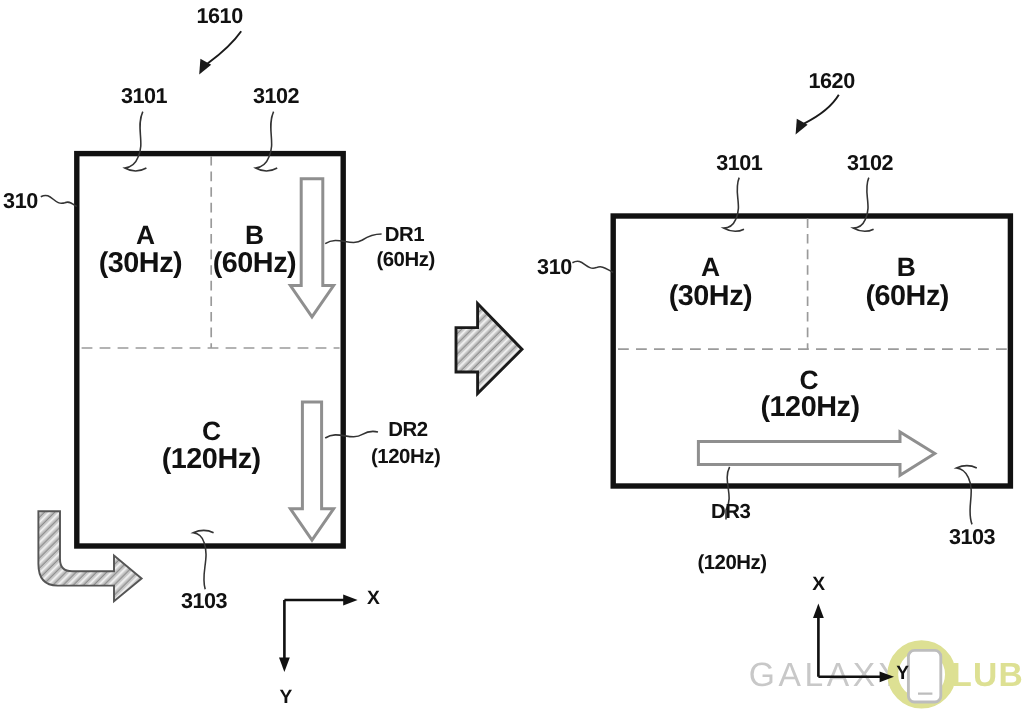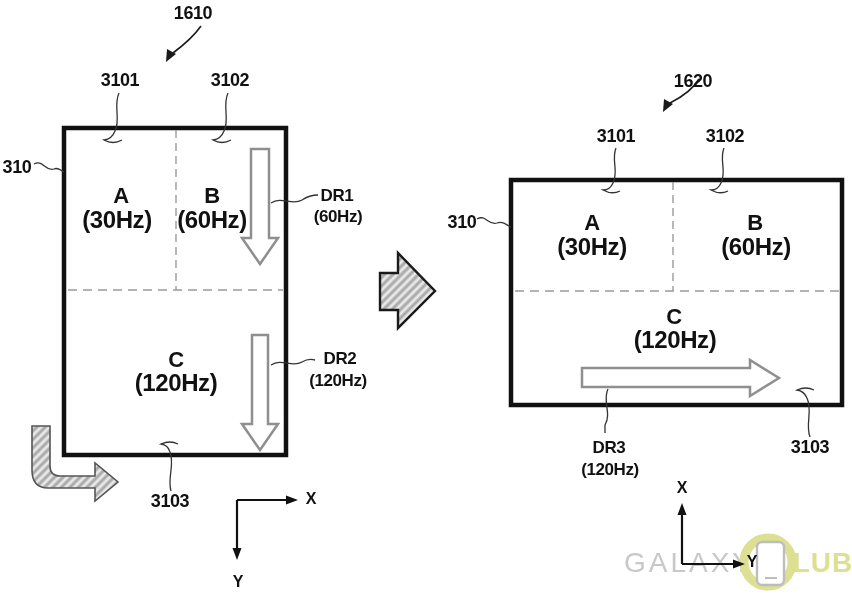--- a/index.html
+++ b/index.html
@@ -99,47 +99,47 @@
     </g>
 
     <g stroke="#111" stroke-width="2.2">
       <line x1="682" y1="564" x2="682" y2="512"></line>
       <line x1="682" y1="564" x2="736" y2="564"></line>
       <polygon points="682,503 677.5,515 686.5,515" fill="#111" stroke="none"></polygon>
       <polygon points="745,564 733,559.5 733,568.5" fill="#111" stroke="none"></polygon>
     </g>
   </svg>
 
-  <div class="lbl" style="left:193px;top:13px;">1610</div>
+  <div class="lbl" style="left:183px;top:13px;">1610</div>
   <div class="lbl" style="left:120px;top:80px;">3101</div>
   <div class="lbl" style="left:230px;top:80px;">3102</div>
   <div class="lbl" style="left:17px;top:167px;">310</div>
   <div class="lbl region" style="left:121px;top:196px;">A</div>
   <div class="lbl rate" style="left:117px;top:220px;">(30Hz)</div>
   <div class="lbl region" style="left:212px;top:196px;">B</div>
   <div class="lbl rate" style="left:212px;top:220px;">(60Hz)</div>
   <div class="lbl region" style="left:176px;top:360px;">C</div>
   <div class="lbl rate" style="left:176px;top:383px;">(120Hz)</div>
   <div class="lbl dr" style="left:337px;top:195px;">DR1</div>
   <div class="lbl dr" style="left:338px;top:216px;">(60Hz)</div>
   <div class="lbl dr" style="left:340px;top:358px;text-align:center;">DR2</div>
   <div class="lbl dr" style="left:338px;top:380px;">(120Hz)</div>
   <div class="lbl" style="left:170px;top:501px;">3103</div>
   <div class="lbl axis" style="left:311px;top:499px;">X</div>
   <div class="lbl axis" style="left:238px;top:582px;">Y</div>
 
-  <div class="lbl" style="left:693px;top:67px;margin-top:14px;">1620</div>
+  <div class="lbl" style="left:693px;top:67px;">1620</div>
   <div class="lbl" style="left:616px;top:136px;">3101</div>
   <div class="lbl" style="left:725px;top:136px;">3102</div>
   <div class="lbl" style="left:462px;top:222px;">310</div>
   <div class="lbl region" style="left:592px;top:223px;">A</div>
   <div class="lbl rate" style="left:592px;top:247px;">(30Hz)</div>
   <div class="lbl region" style="left:755px;top:223px;">B</div>
   <div class="lbl rate" style="left:756px;top:247px;">(60Hz)</div>
   <div class="lbl region" style="left:674px;top:317px;">C</div>
   <div class="lbl rate" style="left:675px;top:340px;">(120Hz)</div>
-  <div class="lbl dr" style="left:609px;top:447px;text-align:right;">DR3</div>
+  <div class="lbl dr" style="left:609px;top:426px;text-align:right;">DR3</div>
   <div class="lbl dr" style="left:610px;top:469px;">(120Hz)</div>
   <div class="lbl" style="left:810px;top:447px;">3103</div>
   <div class="lbl axis" style="left:682px;top:488px;">X</div>
   <div class="lbl axis" style="left:752px;top:562px;">Y</div>
 
 </div>
 
 </body></html>

